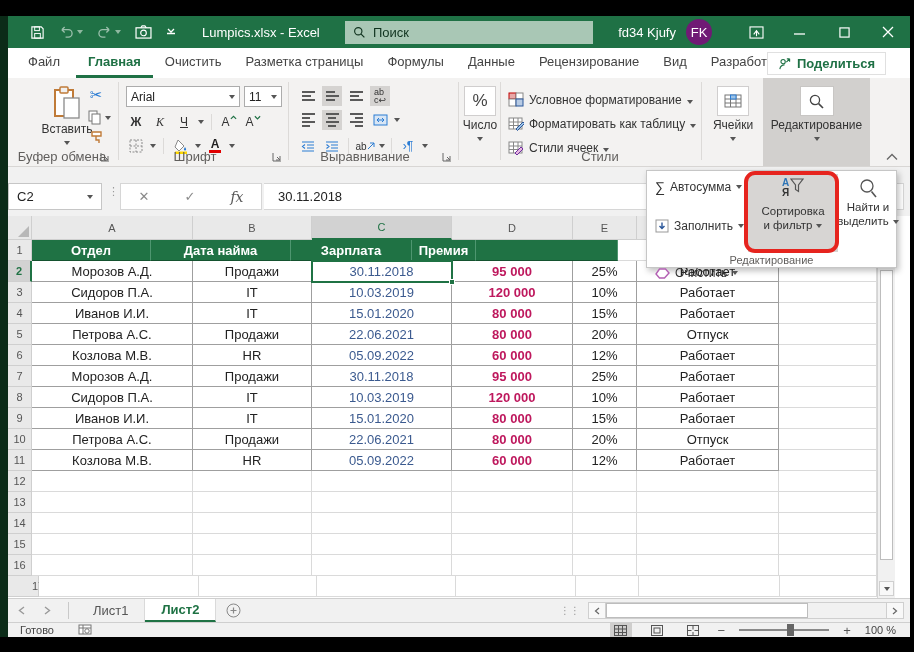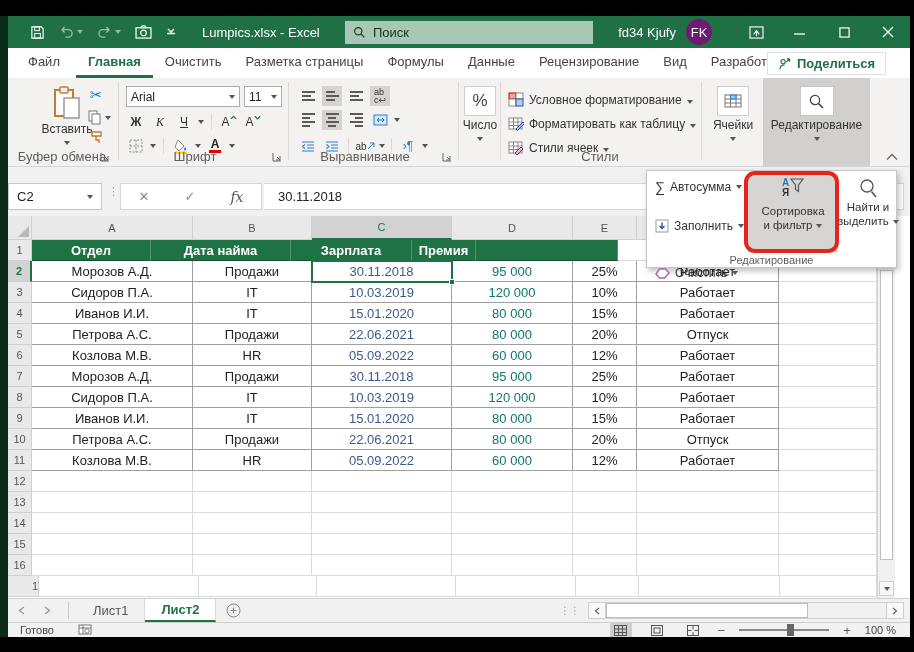--- a/index.html
+++ b/index.html
@@ -57,21 +57,21 @@
   #grid{left:8px;top:216px;width:869px;height:382px;background:#fff;}
   .grow{display:flex;}
   .gh,.rn{background:#e9e9e9;border-right:1px solid #cfcfcf;border-bottom:1px solid #cfcfcf;color:#555;font-size:11px;display:flex;align-items:center;justify-content:center;}
   .ghead{height:24px;}
   .gh.selc{background:#d2d2d2;border-bottom:2px solid #1f7244;color:#1f7244;}
   .rn.selr{background:#d2d2d2;border-right:2px solid #1f7244;color:#1f7244;font-weight:bold;}
   .gc{height:21px;border-right:1px solid #dadada;border-bottom:1px solid #dadada;background:#fff;font-size:13px;color:#222;display:flex;align-items:center;justify-content:center;overflow:hidden;white-space:nowrap;}
   .gc.tb{border-right:1px solid #9f9f9f;border-bottom:1px solid #9f9f9f;}
   .gc.hdr{background:#1f7244;color:#fff;font-weight:bold;border-right:1px solid #4e9670;border-bottom:1px solid #14522f;}
   .gc.col2{color:#3b5a8f;}
-  .gc.col3{color:#0f766e;font-weight:normal;}
+  .gc.col3{color:#be185d;font-weight:bold;}
   #corner{width:24px;background:#e9e9e9;border-right:1px solid #cfcfcf;border-bottom:1px solid #cfcfcf;position:relative;}
   #corner::after{content:"";position:absolute;right:2px;bottom:2px;border-style:solid;border-width:0 0 11px 11px;border-color:transparent transparent #b8b8b8 transparent;}
   #selcell{position:absolute;left:303px;top:44px;width:142px;height:23px;border:2px solid #1f7244;pointer-events:none;}
   #selcell .handle{position:absolute;right:-4px;bottom:-4px;width:6px;height:6px;background:#1f7244;border:1px solid #fff;}
 
   
   #vscroll{left:877px;top:216px;width:18px;height:382px;background:#f1f1f1;border-left:1px solid #d4d4d4;}
   #vthumb{position:absolute;left:2px;top:54px;width:13px;height:290px;background:#fff;border:1px solid #bdbdbd;}
   #vdown{position:absolute;left:1px;bottom:2px;width:15px;height:15px;background:#f8f8f8;border:1px solid #cfcfcf;display:flex;align-items:center;justify-content:center;color:#666;}
   #rightpane{left:895px;top:216px;width:15px;height:382px;background:#fff;}

